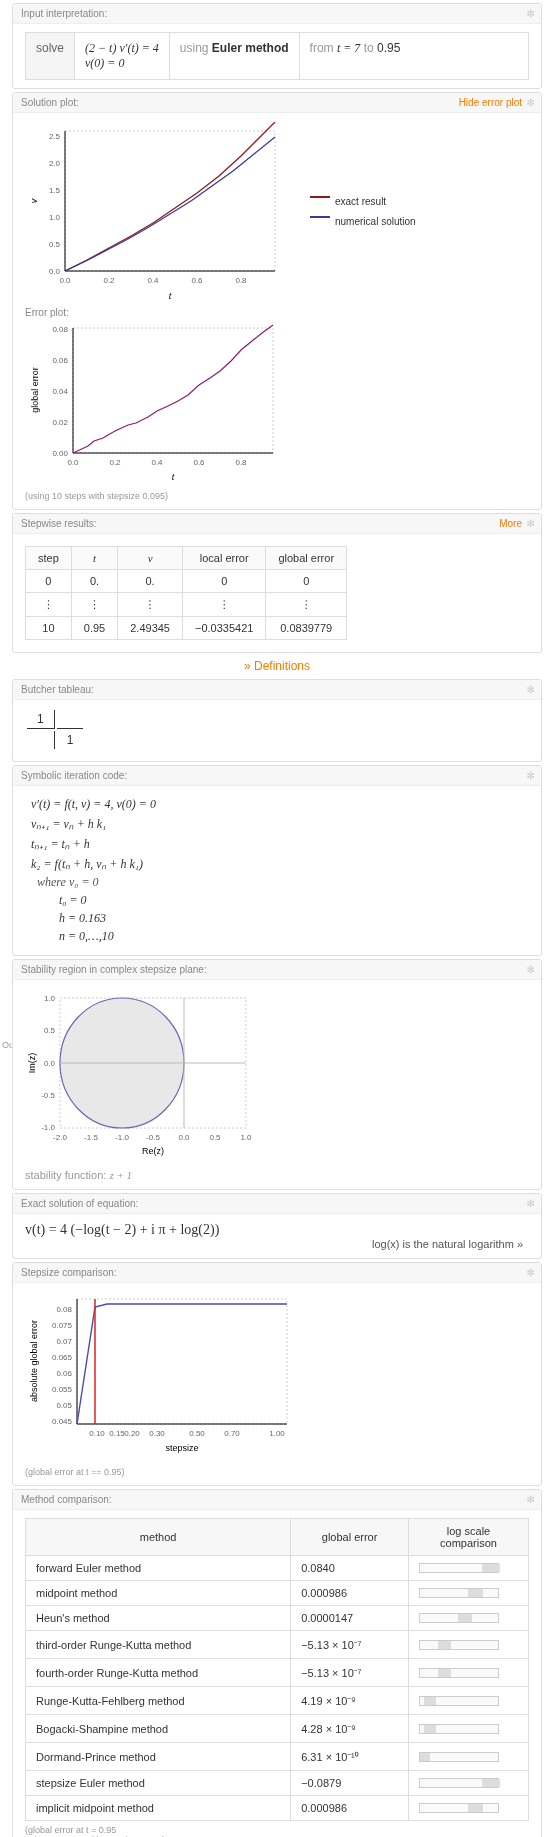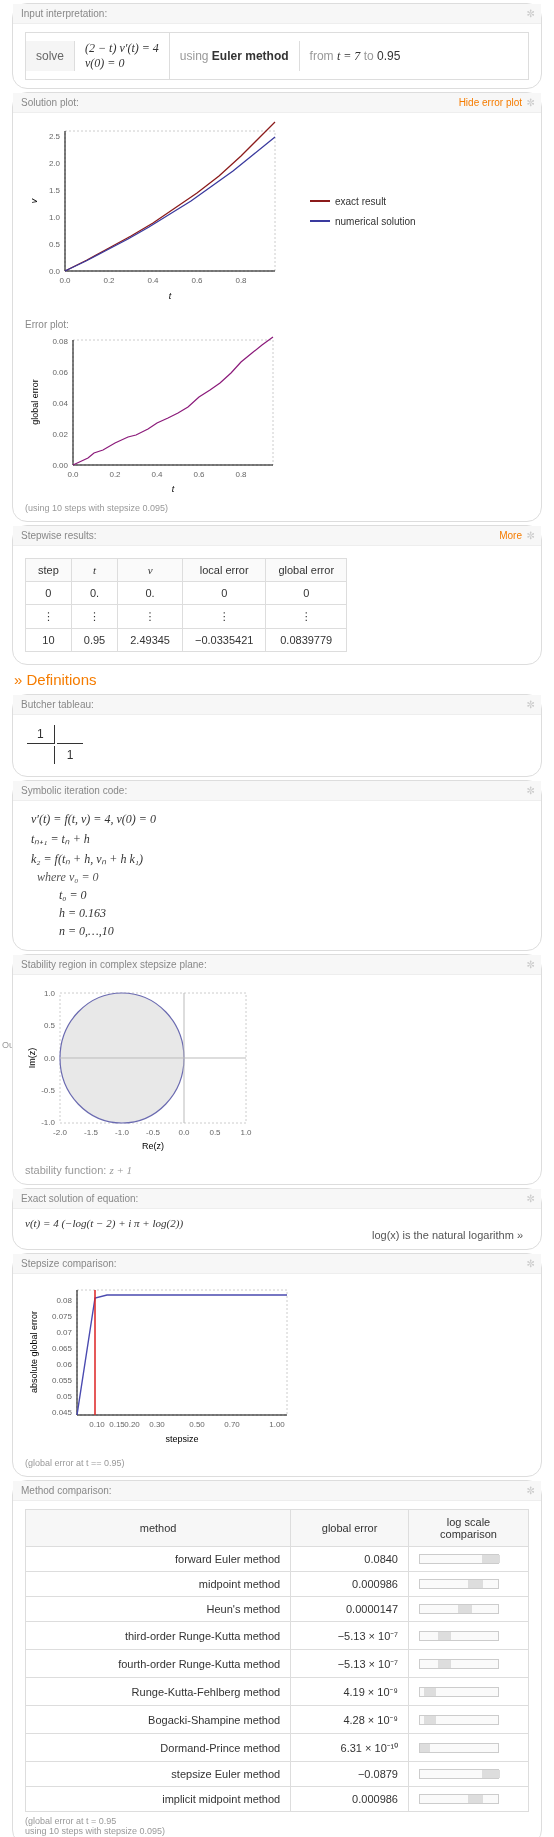--- a/index.html
+++ b/index.html
@@ -1,51 +1,51 @@
 <!DOCTYPE html>
 <html><head>
 <meta charset="utf-8">
 <style>
 *{box-sizing:border-box;margin:0;padding:0}
 body{font-family:Arial,sans-serif;font-size:11px;background:#fff;color:#333;width:554px}
 .outlabel{position:absolute;left:2px;top:1040px;font-size:9px;color:#999}
-.pod{border:1px solid #ddd;margin:3px 12px;border-radius:15px;background:#fff;position:relative}
+.pod{border:1px solid #ddd;margin:3px 12px;border-radius:3px;background:#fff;position:relative}
 .pod-header{background:#f7f7f7;padding:4px 8px;border-bottom:1px solid #eee;font-size:10px;color:#888;position:relative}
 .pod-body{padding:8px 12px}
 .gear{position:absolute;right:6px;top:4px;color:#ccc;font-size:10px}
 .action-link{position:absolute;right:19px;top:4px;color:#f57c00;font-size:10px;cursor:pointer}
-.interp-row{display:flex;align-items:center;border:1px solid #ddd}
+.interp-row{display:flex;border:1px solid #ddd}
 .interp-cell{padding:8px 10px;border-right:1px solid #ddd;font-size:12px}
 .interp-cell:last-child{border-right:none}
 .solve-label{background:#f5f5f5;font-weight:normal;color:#666}
 .math{font-family:'Times New Roman',serif;font-style:italic}
 .plot-area{display:flex;align-items:center}
 .plot-svg{flex:0 0 auto}
 .legend{margin-left:15px;font-size:10px}
-.legend-item{display:flex;align-items:center;margin:9px 0}
+.legend-item{display:flex;align-items:flex-start;margin:9px 0}
 .legend-sw{width:20px;height:2px;margin-right:5px}
 .note{color:#999;font-size:9px;margin-top:4px}
 table.data{border-collapse:collapse;margin:4px 0}
 table.data td,table.data th{border:1px solid #ddd;padding:5px 12px;font-size:11px;text-align:center;font-weight:normal}
 table.data th{background:#fafafa}
 .butcher{display:inline-block}
 .butcher td{padding:2px 10px;font-size:12px}
 .sym-line{font-family:'Times New Roman',serif;font-style:italic;font-size:12px;margin:3px 0;padding-left:6px}
 .where{margin-left:6px;color:#555}
 .indent{margin-left:28px}
 .stab-fn{color:#999;font-size:11px;margin-top:4px}
-.defn-link{text-align:left;color:#f57c00;font-size:15px;padding:3px 14px}
+.defn-link{text-align:center;color:#f57c00;font-size:12px;padding:3px 14px}
 .method-table{border-collapse:collapse;width:100%}
-.method-table td,.method-table th{border:1px solid #ddd;padding:6px 10px;font-size:11px;text-align:right}
+.method-table td,.method-table th{border:1px solid #ddd;padding:6px 10px;font-size:11px;text-align:left}
 .method-table th{background:#f7f7f7;font-weight:normal;text-align:center}
 .bar-cell{width:120px}
 .bar-wrap{border:1px solid #ccc;height:10px;width:80px;position:relative;background:#fafafa}
 .bar-fill{background:#ddd;height:100%;position:absolute}
 .lognote{text-align:right;font-size:11px;color:#555;padding-right:6px}
-.exact-sol{font-family:'Times New Roman',serif;font-style:italic;font-size:11px}
+.exact-sol{font-family:'Times New Roman',serif;font-size:14px}
 </style>
 </head>
 <body>
 
 <div class="outlabel">Out[98]=</div>
 
 <div class="pod">
   <div class="pod-header"><span>Input interpretation:</span><span class="gear">✼</span></div>
   <div class="pod-body">
     <div class="interp-row">
@@ -93,21 +93,21 @@
             <span class="legend-sw" style="background:#8b1a1a"></span>
             <span>exact result</span>
           </div>
         <div class="legend-item">
             <span class="legend-sw" style="background:#3a3a9e"></span>
             <span>numerical solution</span>
           </div>
       </div>
     </div>
     
-    <div style="font-size:10px;color:#888;margin:18px 0 2px">Error plot:</div>
+    <div style="font-size:10px;color:#888;margin:6px 0 2px">Error plot:</div>
     <svg class="plot-svg" width="270" height="165" viewBox="0 0 270 165">
       <g transform="translate(48,8)">
         <rect x="0" y="0" width="200" height="125" fill="none" stroke="#ccc" stroke-dasharray="2,2"></rect>
         <line x1="0" y1="125" x2="200" y2="125" stroke="#000"></line>
           <line x1="0" y1="0" x2="0" y2="125" stroke="#000"></line>
         <g font-size="8" fill="#666">
           <text x="0" y="137" text-anchor="middle">0.0</text>
             <text x="42" y="137" text-anchor="middle">0.2</text>
             <text x="84" y="137" text-anchor="middle">0.4</text>
             <text x="126" y="137" text-anchor="middle">0.6</text>
@@ -180,20 +180,21 @@
             <td>1</td>
           </tr>
     </tbody></table>
   </div>
 </div>
 
 <div class="pod">
   <div class="pod-header"><span>Symbolic iteration code:</span><span class="gear">✼</span></div>
   <div class="pod-body">
     <div class="sym-line">v′(t) = f(t, v) = 4,  v(0) = 0</div>
+    <div class="sym-line">vₙ₊₁ = vₙ + h k₁</div>
     <div class="sym-line">tₙ₊₁ = tₙ + h</div>
     <div class="sym-line">k₂ = f(tₙ + h, vₙ + h k₁)</div>
     <div class="sym-line where"><span>where</span> <span>v₀ = 0</span></div>
     <div class="sym-line indent">t₀ = 0</div>
     <div class="sym-line indent">h = 0.163</div>
     <div class="sym-line indent">n = 0,…,10</div>
   </div>
 </div>
 
 <div class="pod">

